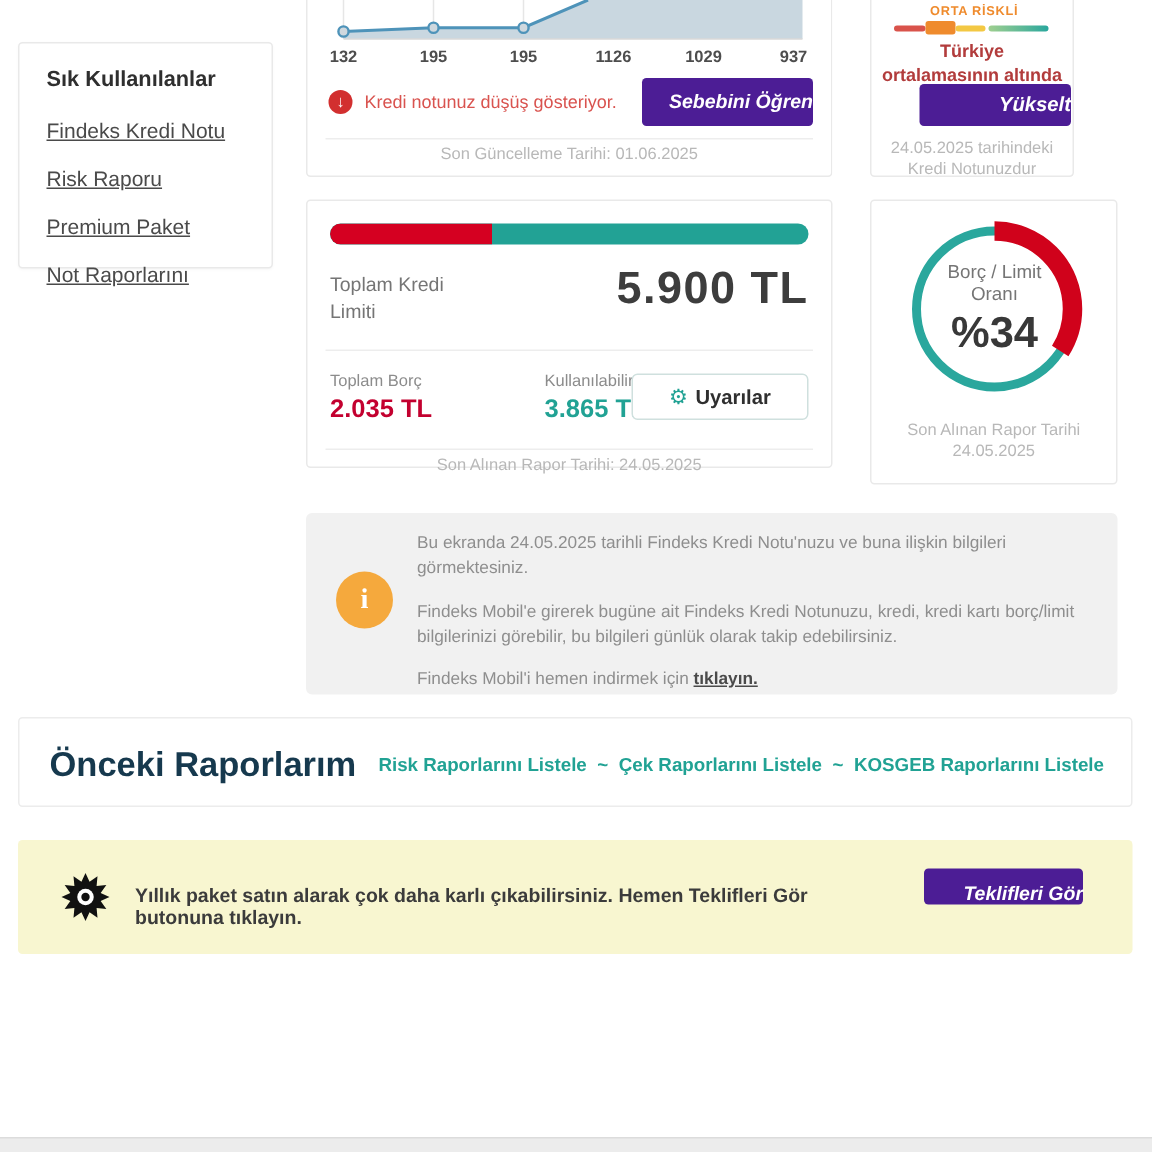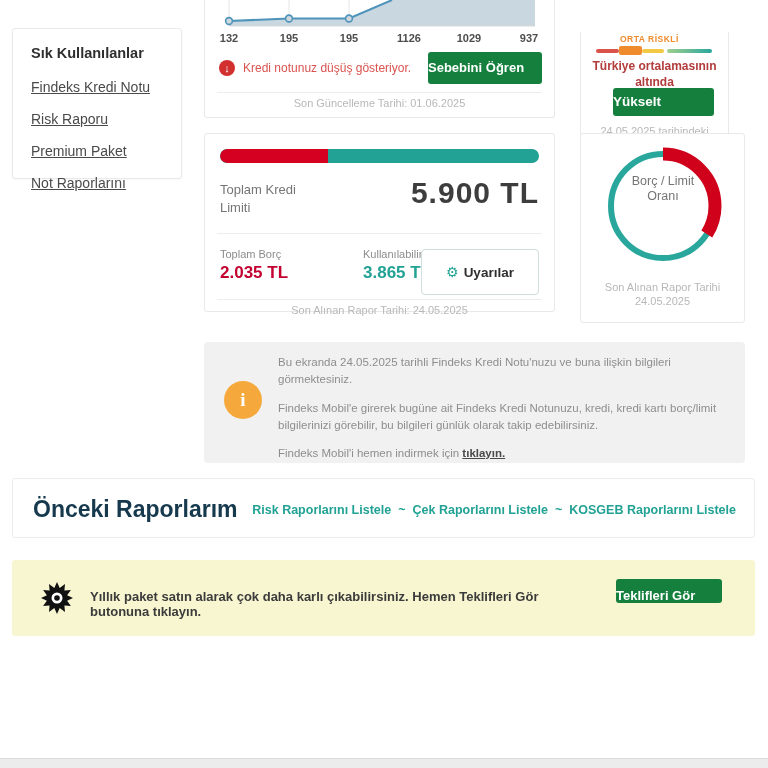--- a/index.html
+++ b/index.html
@@ -16,28 +16,28 @@
 
   
   .score-card { left:204px; top:0; width:351px; height:118px; border-top:none; border-radius:0 0 3px 3px; }
   .score-card svg.trend { display:block; width:351px; height:30px; }
   .xlabels { position:absolute; top:32px; left:0; width:100%; height:14px; }
   .xlabels span { position:absolute; width:48px; margin-left:-24px; text-align:center; font-size:11px; font-weight:bold; color:#4d4d4d; }
   .alert-row { position:absolute; top:52px; left:14px; right:12px; height:32px; }
   .alert-ico { display:inline-block; width:16px; height:16px; border-radius:50%; background:#d22f2f; color:#fff;
                font-size:11px; font-weight:bold; text-align:center; line-height:16px; vertical-align:middle; }
   .alert-txt { font-size:12px; color:#d9534f; vertical-align:middle; margin-left:8px; line-height:32px; }
-  .btn { display:inline-block; background:#15803d; color:#fff; font-weight:bold; text-align:left;
-         border:none; border-radius:3px; cursor:pointer; font-family:"Liberation Sans",sans-serif; }
+  .btn { display:inline-block; background:#4c1d95; color:#fff; font-weight:bold; text-align:right;
+         border:none; border-radius:3px; cursor:pointer; font-family:"Liberation Sans",sans-serif;font-style:italic; }
   .btn-sebep { position:absolute; right:0; top:0; width:114px; height:32px; font-size:13px; line-height:32px; }
   .divider { position:absolute; left:12px; right:12px; height:0; border-top:1px solid #ededed; }
   .caption { position:absolute; width:100%; text-align:center; font-size:11px; color:#b8b8b8; }
 
   
-  .risk-card { left:580px; top:0; width:149px; height:118px; border-top:none; border-radius:0 0 3px 3px;margin-top:32px; }
+  .risk-card { left:580px; top:0; width:136px; height:118px; border-top:none; border-radius:0 0 3px 3px; }
   .risk-label { position:absolute; left:39px; top:2px; font-size:8.5px; font-weight:bold; letter-spacing:.5px; color:#ef8b2d; }
   .risk-bar { position:absolute; left:15px; right:16px; top:14px; height:9px; }
   .risk-bar .seg { position:absolute; top:2.5px; height:4px; border-radius:2px; }
   .seg-red    { left:0;    width:20%; background:#d9534b; }
   .seg-orange { left:20%;  width:20%; top:0 !important; height:9px !important; border-radius:2px; background:#ef8b2d; }
   .seg-yellow { left:40%;  width:19%; background:#f3c843; }
   .seg-green  { left:61%;  width:39%; background:linear-gradient(90deg,#9fcf8f,#2aa79d); }
   .risk-msg { position:absolute; top:26px; left:6px; right:6px; text-align:center; font-size:12px; font-weight:bold; color:#b23c3c; line-height:1.35; }
   .btn-yukselt { position:absolute; left:32px; top:56px; width:101px; height:28px; font-size:13.5px; line-height:28px; }
   .risk-caption { top:91px; line-height:1.1; }
@@ -48,21 +48,21 @@
   .pbar { position:absolute; left:15px; right:15px; top:15px; height:14px; border-radius:7px; background:#22a295; overflow:hidden; }
   .pbar-fill { height:100%; background:#d50021; border-radius:7px 0 0 7px; }
   .limit-label { position:absolute; left:15px; top:47px; font-size:13px; color:#757575; line-height:1.4; }
   .limit-total { position:absolute; right:15px; top:42px; font-size:30px; font-weight:bold; color:#3d3d3d; letter-spacing:1px; }
   .div1 { top:99px; } .div2 { top:165px; }
   .mini-col { position:absolute; top:114px; }
   .mini-col .lbl { font-size:11px; color:#8c8c8c; }
   .mini-col .val { font-size:17px; font-weight:bold; margin-top:3px; }
   .col-debt { left:15px; } .col-debt .val { color:#c3002f; }
   .col-avail { left:158px; } .col-avail .val { color:#21a294; }
-  .btn-uyari { position:absolute; right:15px; top:115px; width:118px; height:46px; background:#fff; border:1px solid #cfe0de;
+  .btn-uyari { position:absolute; right:15px; top:115px; width:118px; height:31px; background:#fff; border:1px solid #cfe0de;
                border-radius:4px; font-size:13.5px; font-weight:bold; color:#2f2f2f; line-height:29px; text-align:center; cursor:pointer; }
   .gear { color:#21a294; font-weight:normal; font-size:14px; margin-right:5px; }
   .limit-caption { top:170px; }
 
   
   .donut-card { left:580px; top:133px; width:165px; height:190px; }
   .donut-wrap { position:absolute; left:22px; top:12px; width:120px; height:120px; }
   .donut-center { position:absolute; left:0; top:28px; width:120px; text-align:center; }
   .donut-center .lbl { font-size:12.5px; color:#757575; line-height:1.2; }
   .donut-center .big { font-size:29px; font-weight:bold; color:#383838; margin-top:2px; }
@@ -179,20 +179,21 @@
     <div class="donut-wrap">
       <svg width="120" height="120" viewBox="0 0 120 120">
         <circle cx="60" cy="60" r="52" fill="none" stroke="#2aa79d" stroke-width="6"></circle>
         <circle cx="60" cy="60" r="52" fill="none" stroke="#d0021b" stroke-width="13" transform="rotate(-90 60 60)" stroke-dasharray="111.0867162309351 326.7256359733385"></circle>
       </svg>
       <div class="donut-center">
         <div class="lbl">
           <span>Borç / Limit</span><br>
           <span>Oranı</span>
         </div>
+        <div class="big">%34</div>
       </div>
     </div>
     <div class="caption donut-caption">
       <span>Son Alınan Rapor Tarihi</span>
       <span>24.05.2025</span>
     </div>
   </div>
 
   <div class="card info-box">
     <div class="info-ico">i</div>

